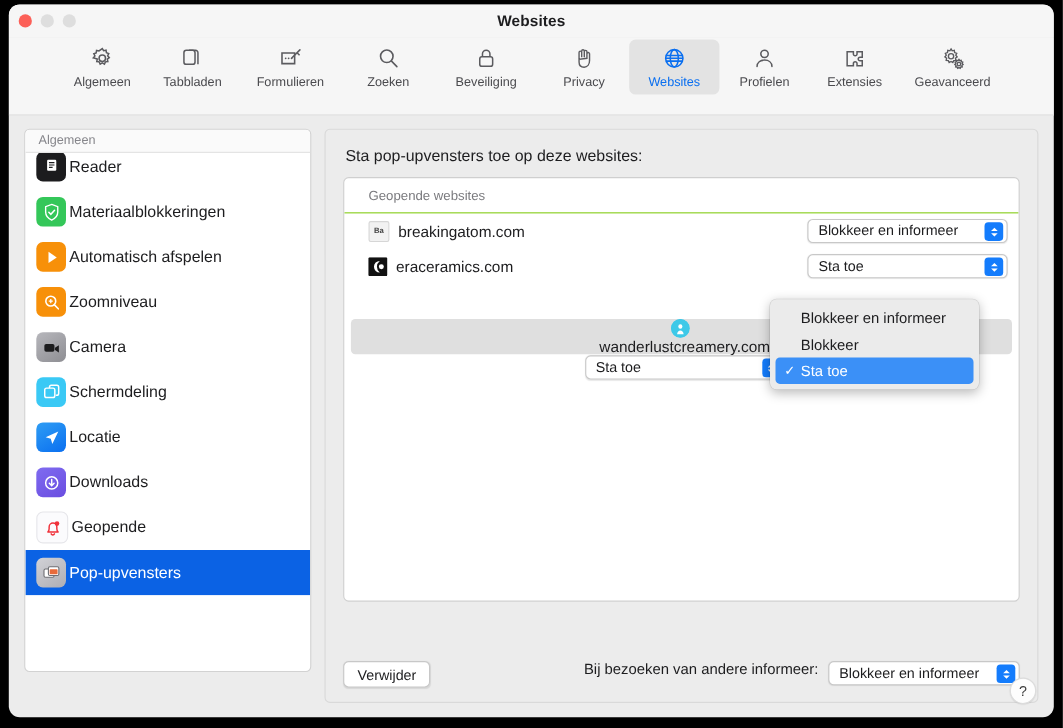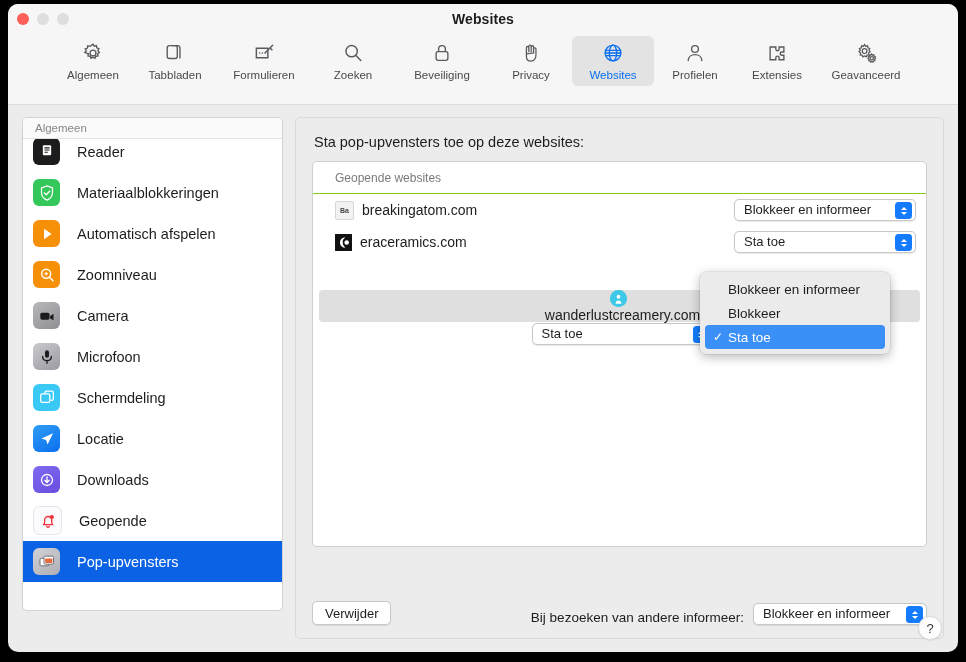--- a/index.html
+++ b/index.html
@@ -133,21 +133,21 @@
   }
   .side-list {
     position: absolute;
     left: 0; right: 0; top: 21px; bottom: 0;
     overflow: hidden;
   }
   .side-row {
     height: 41px;
     display: flex;
     align-items: center;
-    gap: 17px;
+    gap: 3px;
     padding: 0 10px;
     box-sizing: border-box;
     cursor: default;
   }
   .side-row.first { margin-top: -8px; }
   .side-row.selected { background: #0b62e4; }
   .side-label {
     font-size: 14.5px;
     color: #1d1d1f;
     white-space: nowrap;
@@ -265,21 +265,21 @@
   }
   .popup-wide { width: 182px; }
 
   
   .bottombar {
     position: absolute;
     left: 16px; right: 16px;
     bottom: 13px;
     height: 24px;
     display: flex;
-    align-items: flex-end;
+    align-items: flex-start;
   }
   .btn {
     background: #fff;
     border: 1px solid #c8c8c8;
     border-radius: 5px;
     height: 22px;
     padding: 0 12px;
     font-size: 13px;
     color: #1d1d1f;
     display: inline-flex;
@@ -530,30 +530,20 @@
         <div class="side-row">
           <span class="sicon" style="background:linear-gradient(145deg,#b7b7bc,#8e8e93);">
             <svg width="20" height="20" viewBox="0 0 24 24">
                 <rect x="4" y="8" width="11" height="8.5" rx="2" fill="#1c1c1e"></rect>
                 <path d="M15.6 12.2l4.2-2.8v8l-4.2-2.8z" fill="#1c1c1e"></path>
               </svg>
           </span>
           <span class="side-label">Camera</span>
         </div>
 
-        <div class="side-row">
-          <span class="sicon" style="background:linear-gradient(145deg,#c9c9ce,#9a9aa0);">
-            <svg width="20" height="20" viewBox="0 0 24 24" fill="none" stroke="#1c1c1e" stroke-width="1.6">
-                <rect x="9.6" y="4" width="4.8" height="9" rx="2.4" fill="#1c1c1e" stroke="none"></rect>
-                <path d="M6.8 11.4c0 3 2.3 5 5.2 5s5.2-2 5.2-5" stroke-linecap="round"></path>
-                <path d="M12 16.6V19.6" stroke-linecap="round"></path>
-              </svg>
-          </span>
-          <span class="side-label">Microfoon</span>
-        </div>
 
         <div class="side-row">
           <span class="sicon" style="background:#3ac9f5;">
             <svg width="20" height="20" viewBox="0 0 24 24" fill="none" stroke="#fff" stroke-width="1.6">
                 <rect x="4.4" y="7" width="11" height="10.2" rx="2"></rect>
                 <path d="M9.6 7V5.8a2 2 0 012-2h6a2 2 0 012 2v7a2 2 0 01-2 2h-1.2"></path>
               </svg>
           </span>
           <span class="side-label">Schermdeling</span>
         </div>

